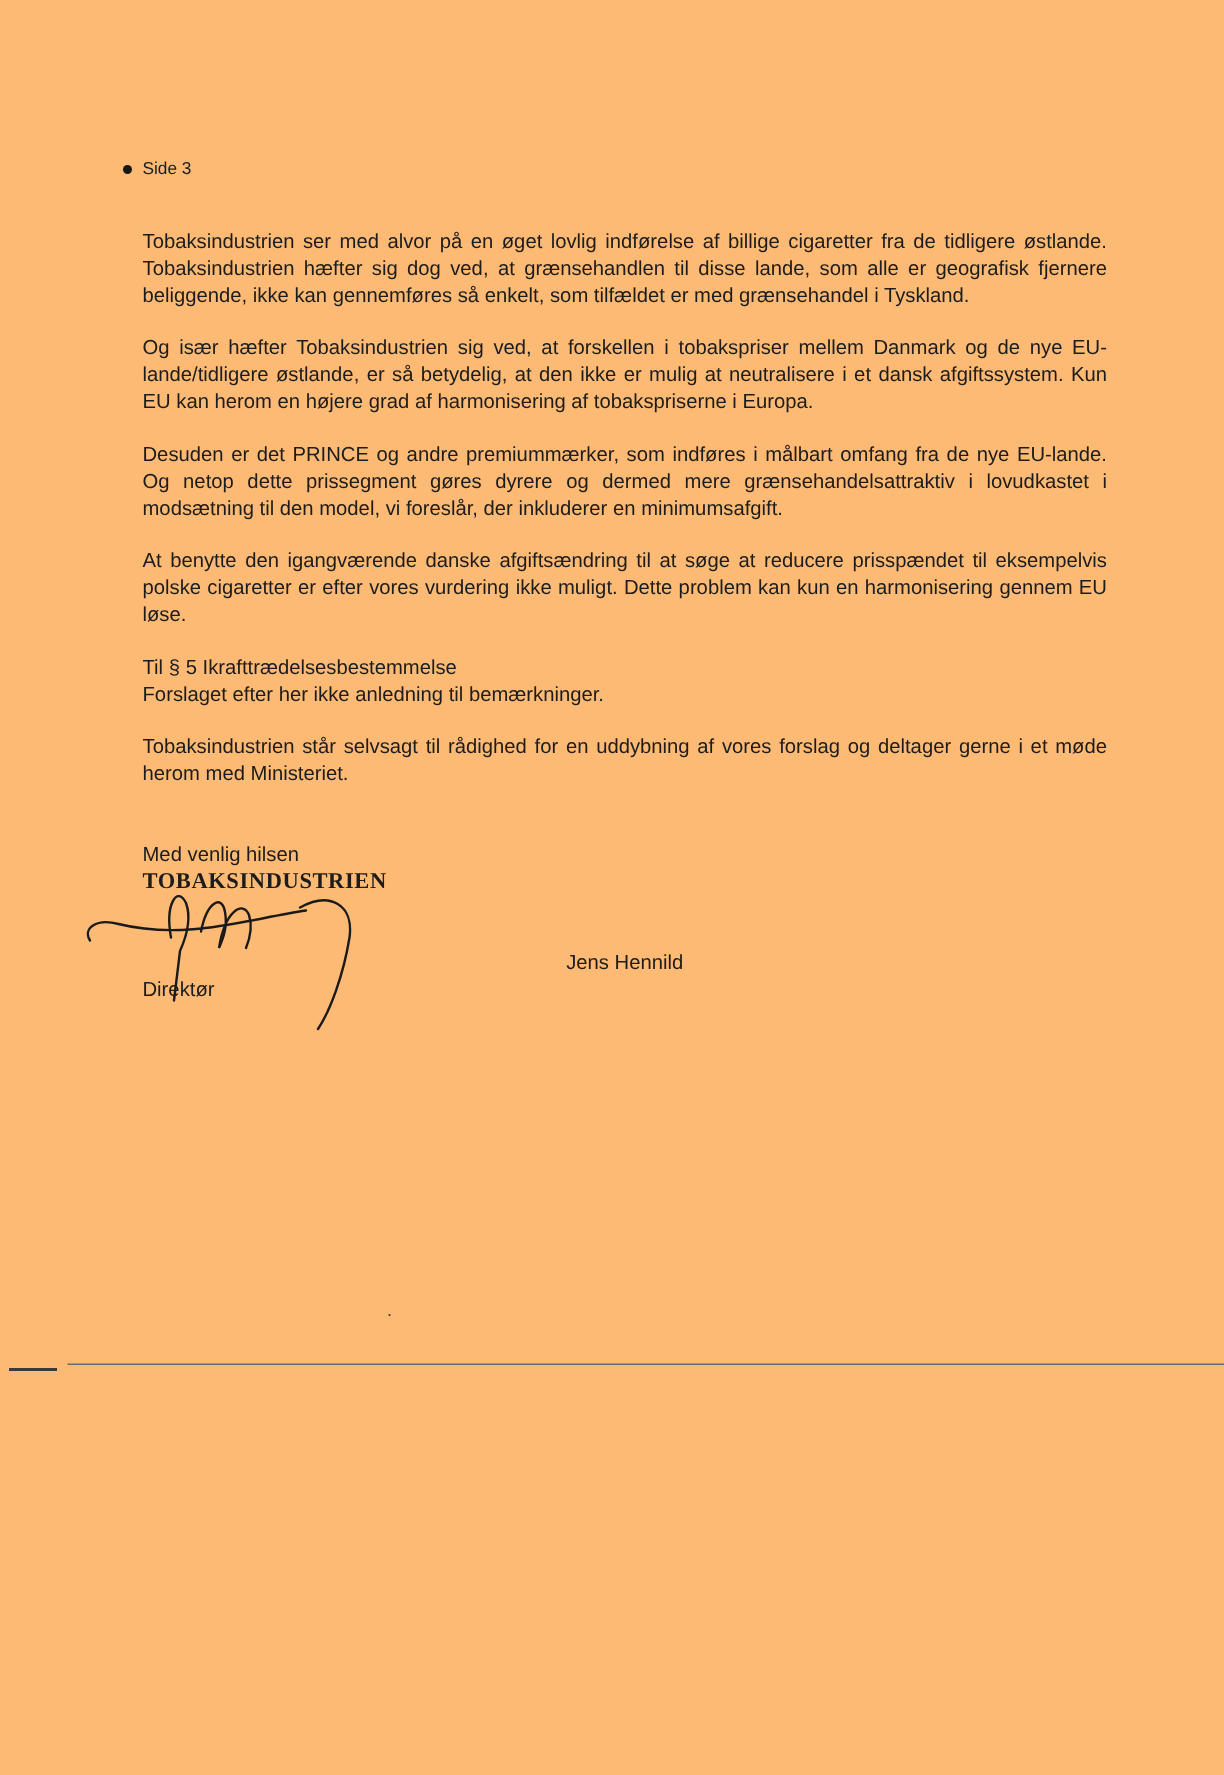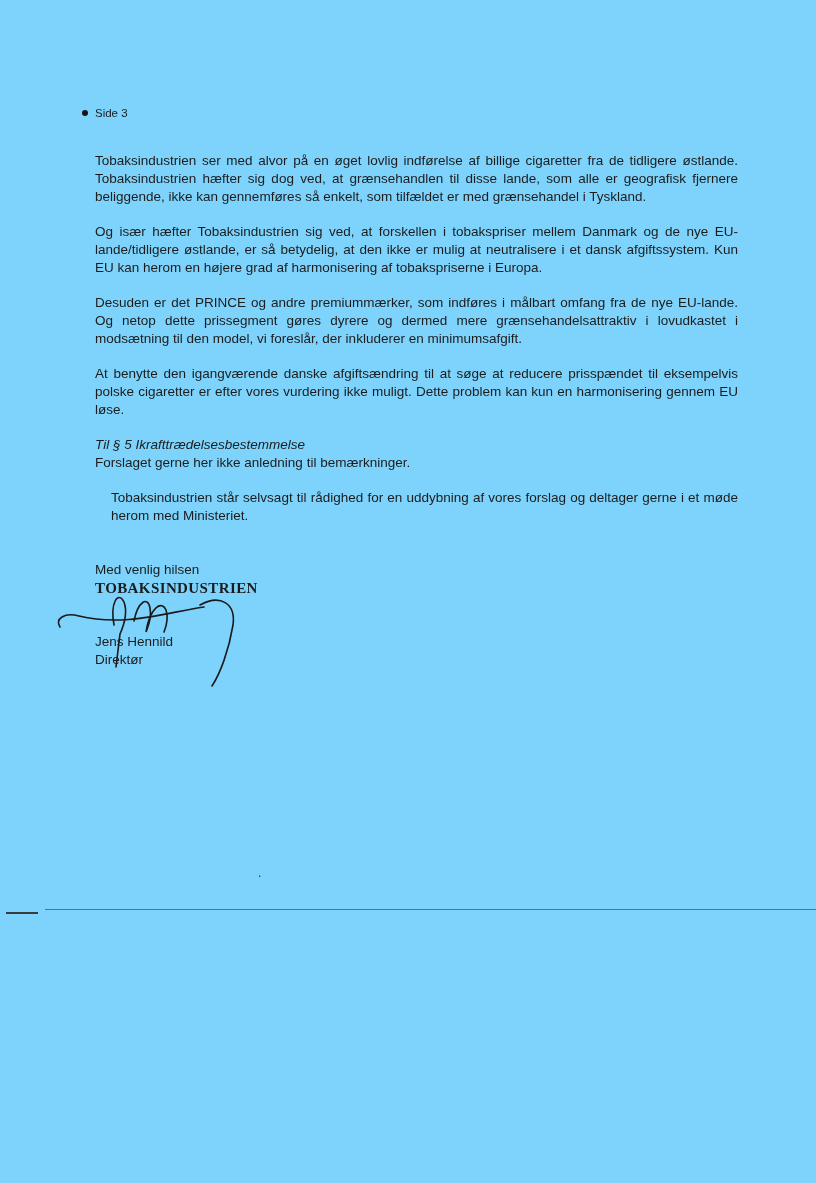--- a/index.html
+++ b/index.html
@@ -4,21 +4,21 @@
 <style>
   html, body {
     margin: 0;
     padding: 0;
     background: #ffffff;
   }
   .page {
     position: relative;
     width: 816px;
     height: 1183px;
-    background: #7dd3fc;
+    background: #fdba74;
     overflow: hidden;
     font-family: "Liberation Sans", sans-serif;
     color: #1c1c1c;
   }
   
   .side-label {
     position: absolute;
     left: 82px;
     top: 107px;
     display: flex;
@@ -41,43 +41,42 @@
     width: 643px;
     font-size: 13.5px;
     line-height: 18px;
     text-align: justify;
   }
   .content p {
     margin: 0 0 17px 0;
   }
   p.heading {
     margin-bottom: 0;
-    font-style: italic;
   }
   p.closing {
     margin-bottom: 36px;
-    margin-left: 16px;
   }
   .signoff {
     position: relative;
     text-align: left;
   }
   .greeting {
     line-height: 18px;
   }
   .company {
     font-family: "Liberation Serif", serif;
     font-weight: 700;
     font-size: 15px;
     letter-spacing: 0.4px;
     line-height: 18px;
   }
   .signer-name {
     margin-top: 36px;
     line-height: 18px;
+    text-align: center;
   }
   .signer-title {
     line-height: 18px;
   }
   .sig-svg {
     position: absolute;
     left: -43px;
     top: 16px;
     z-index: 3;
     pointer-events: none;
@@ -118,21 +117,21 @@
     <span>Side 3</span>
   </div>
 
   <div class="content">
     <p>Tobaksindustrien ser med alvor på en øget lovlig indførelse af billige cigaretter fra de tidligere østlande. Tobaksindustrien hæfter sig dog ved, at grænsehandlen til disse lande, som alle er geografisk fjernere beliggende, ikke kan gennemføres så enkelt, som tilfældet er med grænsehandel i Tyskland.</p>
     <p>Og især hæfter Tobaksindustrien sig ved, at forskellen i tobakspriser mellem Danmark og de nye EU-lande/tidligere østlande, er så betydelig, at den ikke er mulig at neutralisere i et dansk afgiftssystem. Kun EU kan herom en højere grad af harmonisering af tobakspriserne i Europa.</p>
     <p>Desuden er det PRINCE og andre premiummærker, som indføres i målbart omfang fra de nye EU-lande. Og netop dette prissegment gøres dyrere og dermed mere grænsehandelsattraktiv i lovudkastet i modsætning til den model, vi foreslår, der inkluderer en minimumsafgift.</p>
     <p>At benytte den igangværende danske afgiftsændring til at søge at reducere prisspændet til eksempelvis polske cigaretter er efter vores vurdering ikke muligt. Dette problem kan kun en harmonisering gennem EU løse.</p>
 
     <p class="heading">Til § 5 Ikrafttrædelsesbestemmelse</p>
-    <p>Forslaget gerne her ikke anledning til bemærkninger.</p>
+    <p>Forslaget efter her ikke anledning til bemærkninger.</p>
 
     <p class="closing">Tobaksindustrien står selvsagt til rådighed for en uddybning af vores forslag og deltager gerne i et møde herom med Ministeriet.</p>
 
     <div class="signoff">
       <div class="greeting">Med venlig hilsen</div>
       <div class="company">TOBAKSINDUSTRIEN</div>
 
       <svg class="sig-svg" width="210" height="115" viewBox="0 0 210 115">
         <g fill="none" stroke="#1a1a1a" stroke-width="1.6" stroke-linecap="round">
           <path d="M8,50 C3,42 12,35 27,39 C72,50 112,36 152,30"></path>

